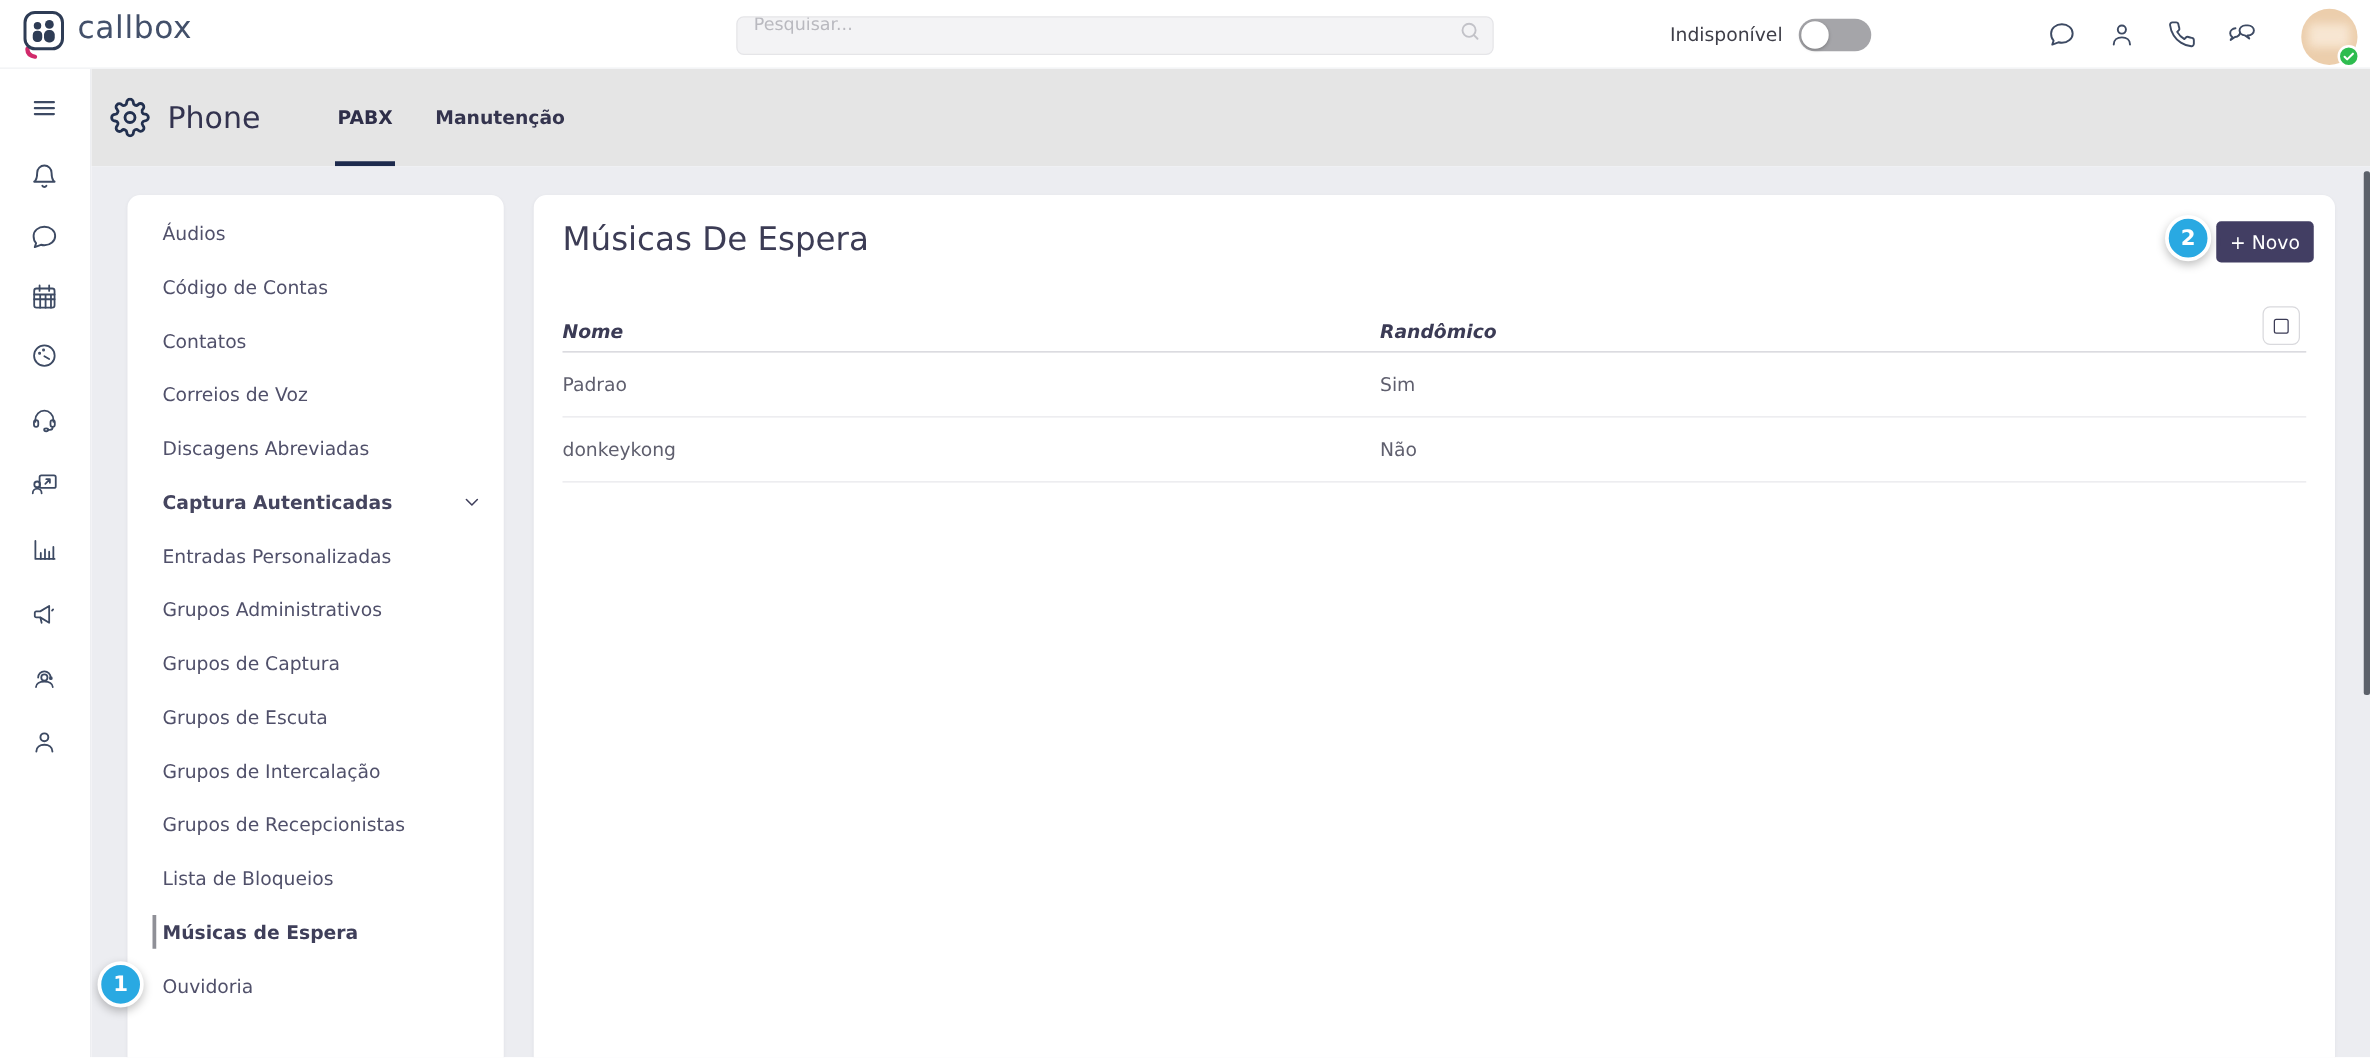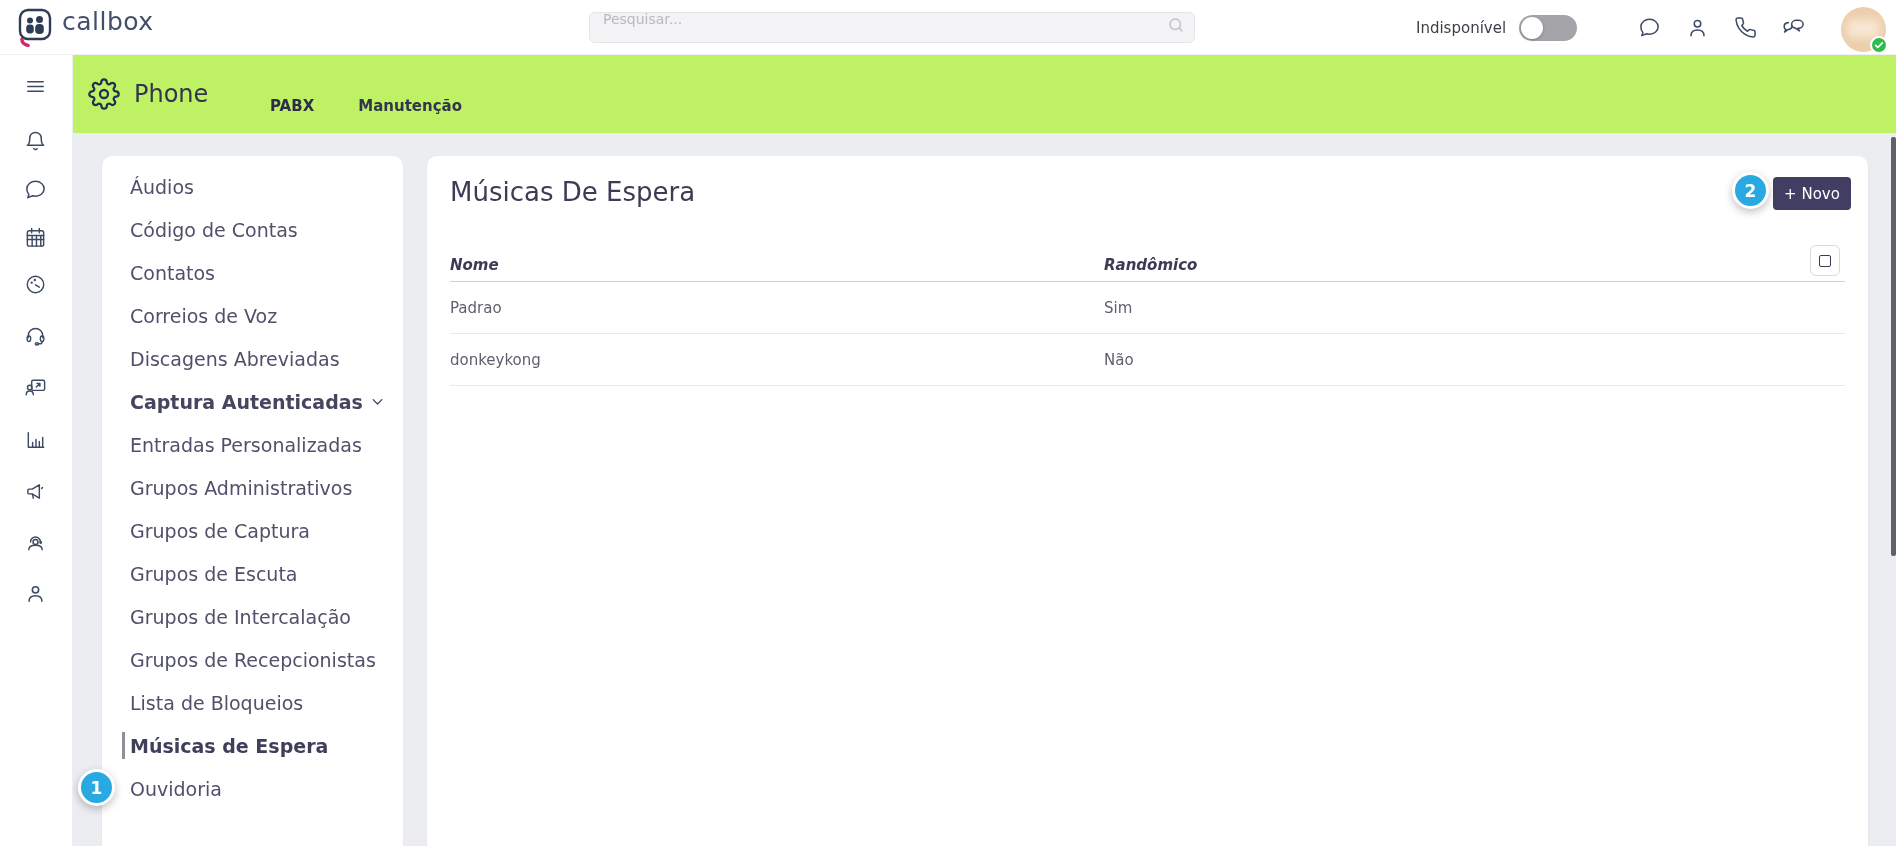--- a/index.html
+++ b/index.html
@@ -16,50 +16,50 @@
   .logo { position:absolute; left:16px; top:7px; display:flex; align-items:flex-start; gap:9px; cursor:pointer; }
   .logo-text { font-size:25px; color:#43506a; letter-spacing:0.5px; }
   .search-wrap { position:absolute; left:589px; top:9px; width:606px; height:31px; }
   .search-input {
     width:100%; height:100%; background:#f3f3f5; border:1px solid #e5e5e8; border-radius:6px;
     padding:0 36px 17px 13px; font-size:14px; color:#6a6a72; outline:none;
     font-family:"DejaVu Sans","Liberation Sans",sans-serif;
   }
   .search-input::placeholder { color:#b9b9bf; }
   .search-icon { position:absolute; right:10px; top:7px; }
-  .presence { position:absolute; left:1416px; top:0; height:55px; display:flex; align-items:center; gap:13px; }
+  .presence { position:absolute; left:1336px; top:0; height:55px; display:flex; align-items:center; gap:13px; }
   .presence-label { font-size:15px; color:#3e3e48; }
   .toggle { position:relative; width:58px; height:26px; border-radius:13px; background:#a5a5a9; cursor:pointer; }
   .toggle-knob { position:absolute; left:2px; top:2px; width:22px; height:22px; border-radius:50%; background:#fff; box-shadow:0 1px 3px rgba(0,0,0,.25); }
   .topbar-icons { position:absolute; left:1638px; top:0; height:55px; display:flex; align-items:center; gap:25px; }
   .tb-btn { cursor:pointer; }
   .avatar { position:absolute; left:1841px; top:7px; width:45px; height:45px; border-radius:50%; background:#ecceac; overflow:visible; cursor:pointer; }
   .avatar-blur { position:absolute; left:6px; top:12px; width:33px; height:19px; background:#f7e6d2; filter:blur(4px); border-radius:3px; }
   .avatar-mask { position:absolute; inset:0; border-radius:50%; overflow:hidden; }
   .status-dot { position:absolute; right:-2px; bottom:-2px; width:18px; height:18px; border-radius:50%; background:#2ebc4f; border:2px solid #fff; display:flex; align-items:center; justify-content:center; }
 
   
   .rail { position:absolute; left:0; top:55px; width:73px; height:791px; background:#fff; border-right:1px solid #edeef1; z-index:20; }
   .rail-ic { position:absolute; left:24px; cursor:pointer; }
 
   
-  .mod-header { position:absolute; left:73px; top:55px; width:1823px; height:78px; background:#bef264; }
+  .mod-header { position:absolute; left:73px; top:55px; width:1823px; height:78px; background:#e5e5e5; }
   .mod-gear { position:absolute; left:15px; top:23px; }
   .mod-title { position:absolute; left:61px; top:25px; font-size:24px; color:#33334f; font-weight:500; }
-  .tabs { position:absolute; left:195px; top:12px; height:78px; display:flex; align-items:center; gap:40px; }
+  .tabs { position:absolute; left:195px; top:0; height:78px; display:flex; align-items:center; gap:30px; }
   .tab { position:relative; height:78px; display:flex; align-items:center; font-size:15px; font-weight:600; color:#2e2e48; cursor:pointer; padding:0 2px; }
   .tab.active::after { content:""; position:absolute; left:0; right:0; bottom:0; height:4px; background:#1d2a4d; }
   .tab.inactive { color:#34344e; font-weight:600; }
 
   
   .content-bg { position:absolute; left:73px; top:133px; width:1823px; height:713px; background:#ecedf1; }
 
   
   .side-card { position:absolute; left:102px; top:156px; width:301px; height:710px; background:#fff; border-radius:10px; box-shadow:0 1px 3px rgba(40,40,60,.05); padding-top:9px; z-index:5; }
-  .menu-item { position:relative; height:43px; display:flex; align-items:center; padding-left:28px; font-size:19px; color:#50506a; cursor:pointer; }
+  .menu-item { position:relative; height:43px; display:flex; align-items:center; padding-left:28px; font-size:15px; color:#50506a; cursor:pointer; }
   .menu-item.bold { font-weight:600; color:#45455f; }
   .menu-item.active { font-weight:600; color:#3f3f5a; }
   .menu-item.active .active-bar { position:absolute; left:20px; top:8px; width:3px; height:27px; background:#8f9097; }
   .menu-chevron { position:absolute; right:18px; top:14px; }
 
   
   .step-badge {
     position:absolute; width:37px; height:37px; border-radius:50%; background:#29a9e2;
     border:3px solid #ffffff; box-shadow:0 3px 8px rgba(0,0,0,.25);
     color:#fff; font-weight:700; font-size:17px; display:flex; align-items:center; justify-content:center; z-index:15;

